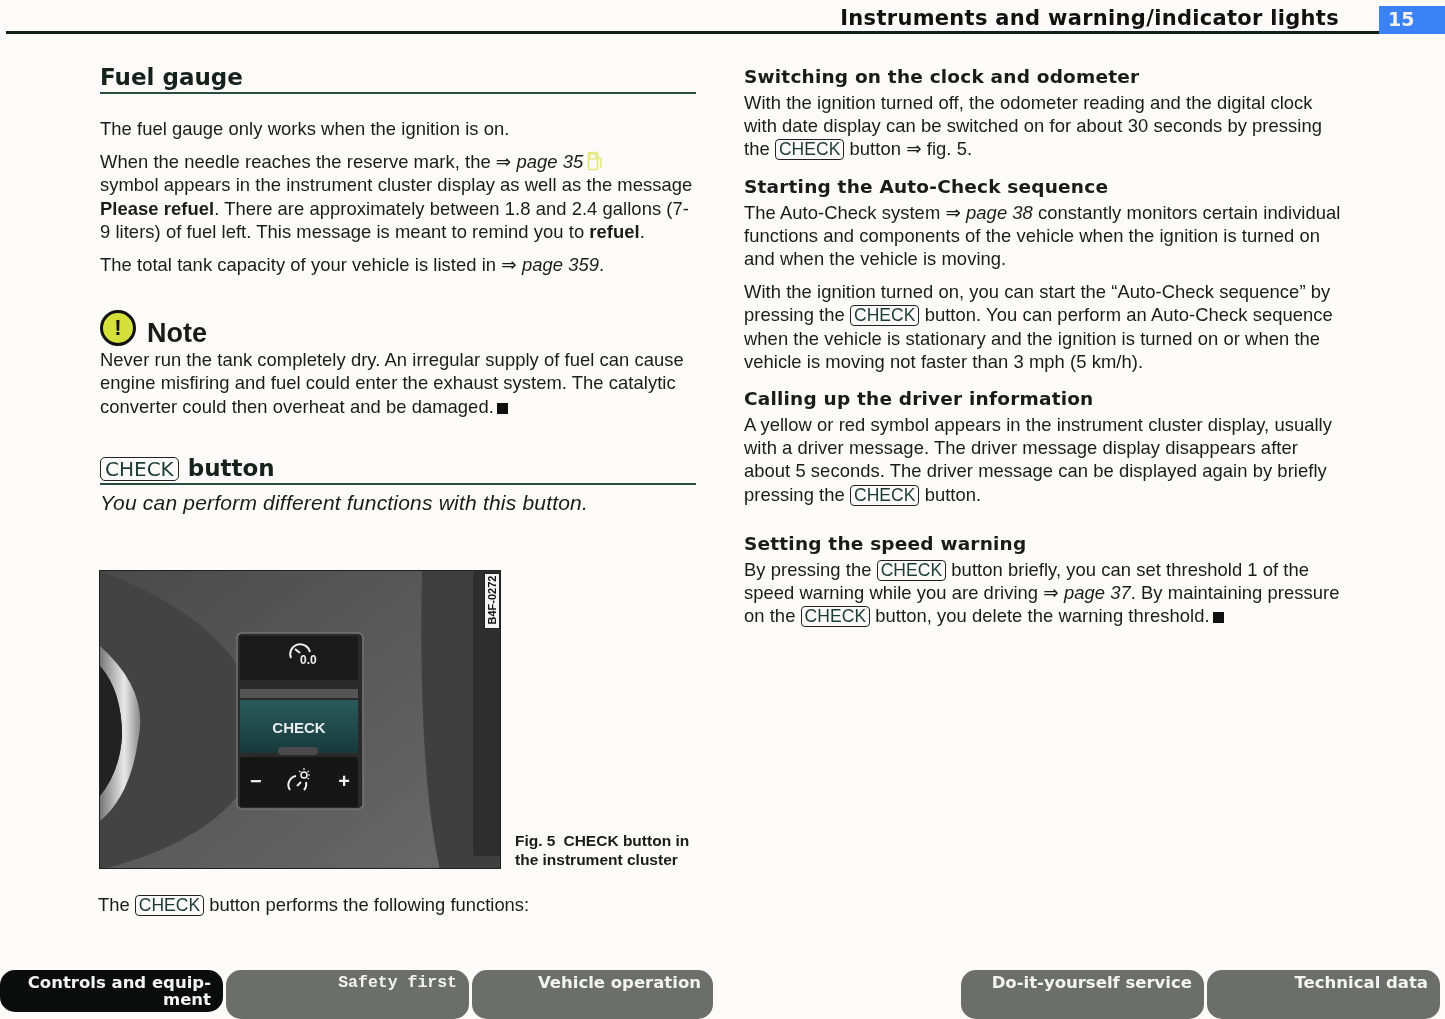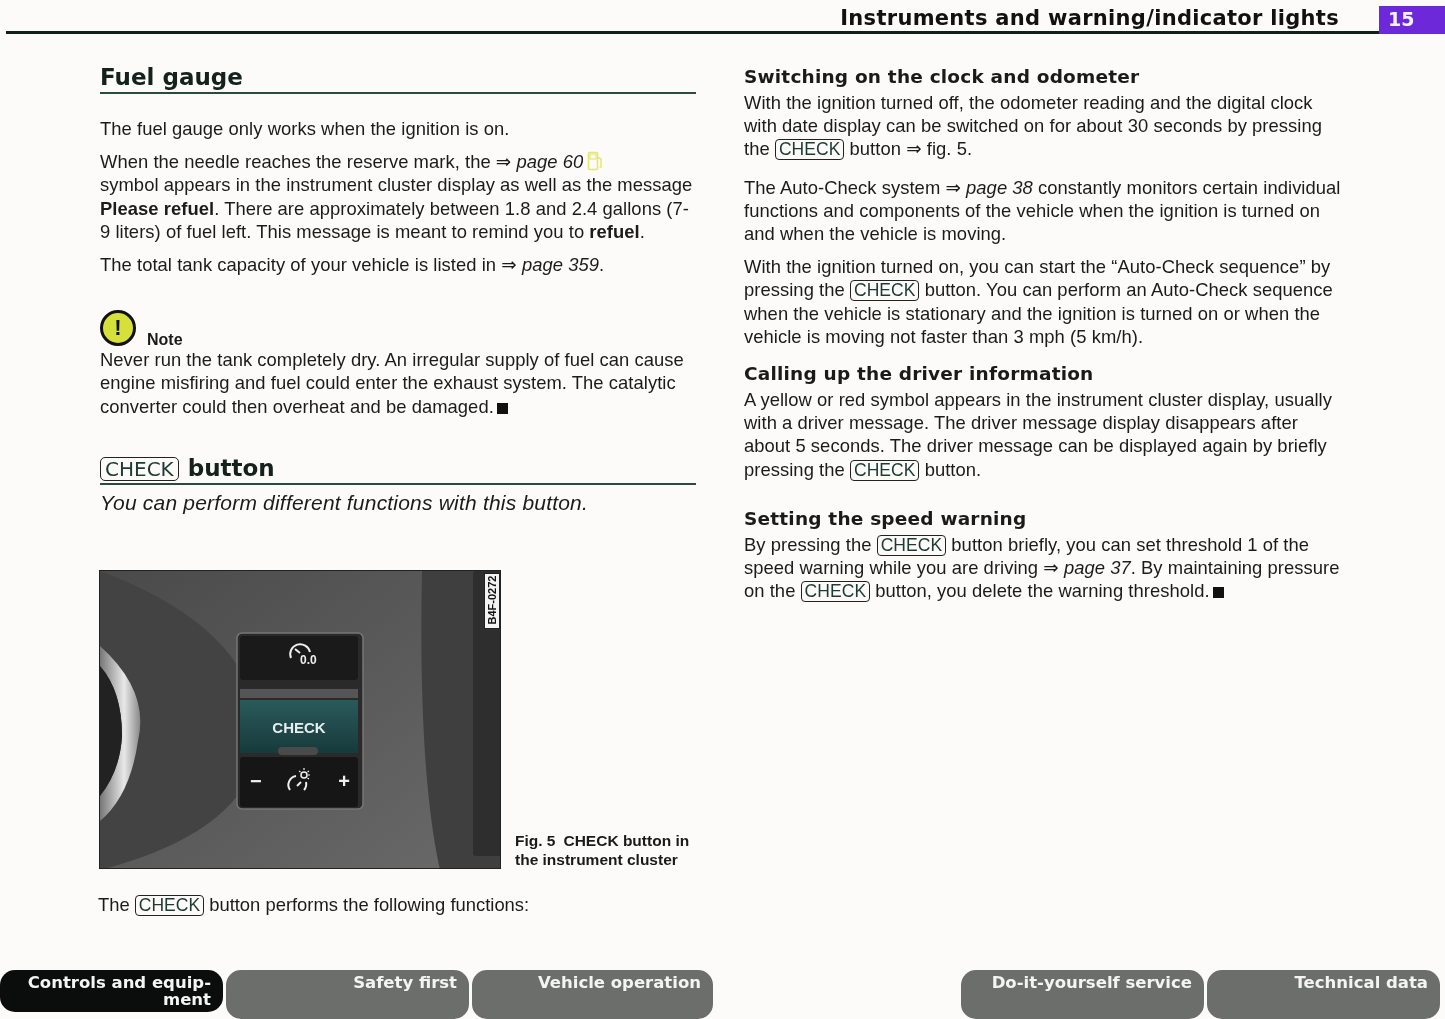--- a/index.html
+++ b/index.html
@@ -20,21 +20,21 @@
     background: #10211c;
   }
   .running-header .title {
     position: absolute; right: 106px; top: 6px;
     font-family: "DejaVu Sans", sans-serif;
     font-size: 21px; font-weight: 600; letter-spacing: 0.3px;
     color: #111;
   }
   .running-header .page-num {
     position: absolute; left: 1379px; top: 6px; width: 66px; height: 28px;
-    background: #6d28d9; color: #f2f2f2;
+    background: #3b82f6; color: #f2f2f2;
     font-family: "DejaVu Sans", sans-serif;
     font-size: 19px; font-weight: 700;
     padding-left: 9px; line-height: 27px;
   }
 
   
   .col-left { position: absolute; left: 100px; top: 64px; width: 596px; }
   .col-right { position: absolute; left: 744px; top: 66px; width: 600px; }
 
   .section-head {
@@ -82,21 +82,21 @@
   
   .note { margin-top: 34px; }
   .note-head { display: flex; align-items: flex-end; }
   .note-icon {
     width: 36px; height: 36px; border-radius: 50%;
     background: #d6e03a; border: 3px solid #111;
     display: flex; align-items: center; justify-content: center;
     font-weight: 700; font-size: 22px; color: #111;
   }
   .note-title {
-    font-size: 16px; font-weight: 700; margin-left: 11px; margin-bottom: -3px;
+    font-size: 27px; font-weight: 700; margin-left: 11px; margin-bottom: -3px;
   }
 
   
   .figure {
     position: absolute; left: 99px; top: 570px; width: 402px; height: 299px;
     background: #5a5a5a; border: 1px solid #222; overflow: hidden;
   }
   .fig-caption {
     position: absolute; left: 515px; top: 831px; width: 190px;
     font-size: 15.5px; font-weight: 700; line-height: 19px; color: #1a1a1a;
@@ -129,21 +129,21 @@
   <div class="rule"></div>
   <div class="title">Instruments and warning/indicator lights</div>
   <div class="page-num">15</div>
 </div>
 
 <div class="col-left">
   <div class="section-head" style="padding-bottom:2px;">Fuel gauge</div>
 
   <div style="height:23px"></div>
   <p class="p">The fuel gauge only works when the ignition is on.</p>
-  <p class="p"><span>When the needle reaches the reserve mark, the ⇒ </span><i>page 60</i><span class="fuel-icon"><svg width="17" height="20" viewBox="0 0 17 20">
+  <p class="p"><span>When the needle reaches the reserve mark, the ⇒ </span><i>page 35</i><span class="fuel-icon"><svg width="17" height="20" viewBox="0 0 17 20">
           <rect x="1.5" y="1.5" width="9" height="17" rx="1" fill="none" stroke="#e3e873" stroke-width="1.6"></rect>
           <rect x="3" y="3" width="6" height="5" fill="none" stroke="#e3e873" stroke-width="1.2"></rect>
           <path d="M10.5 6 L14 8 L14 15 Q14 17 12.5 16" fill="none" stroke="#e3e873" stroke-width="1.5"></path>
         </svg></span><br><span>symbol appears in the instrument cluster display as well as the message </span><b>Please refuel</b><span>. There are approximately between 1.8 and 2.4 gallons (7-9 liters) of fuel left. This message is meant to remind you to </span><b>refuel</b><span>.</span></p>
   <p class="p"><span>The total tank capacity of your vehicle is listed in ⇒ </span><i>page 359</i><span>.</span></p>
 
   <div class="note">
     <div class="note-head">
       <div class="note-icon">!</div>
       <div class="note-title">Note</div>
@@ -231,37 +231,38 @@
 
 <p class="bottom-line"><span>The </span><span class="key">CHECK</span><span> button performs the following functions:</span></p>
 
 <div class="col-right">
   <div>
     <div class="sub-head">Switching on the clock and odometer</div>
     <p class="p"><span>With the ignition turned off, the odometer reading and the digital clock with date display can be switched on for about 30 seconds by pressing the </span><span class="key">CHECK</span><span> button ⇒ fig. 5.</span></p>
   </div>
 
   <div style="margin-top:15px">
+    <div class="sub-head">Starting the Auto-Check sequence</div>
     <p class="p"><span>The Auto-Check system ⇒ </span><i>page 38</i><span> constantly monitors certain indi­vidual functions and components of the vehicle when the ignition is turned on and when the vehicle is moving.</span></p>
     <p class="p"><span>With the ignition turned on, you can start the “Auto-Check sequence” by pressing the </span><span class="key">CHECK</span><span> button. You can perform an Auto-Check sequence when the vehicle is stationary and the ignition is turned on or when the vehicle is moving not faster than 3 mph (5 km/h).</span></p>
   </div>
 
   <div style="margin-top:15px">
     <div class="sub-head">Calling up the driver information</div>
     <p class="p"><span>A yellow or red symbol appears in the instrument cluster display, usually with a driver message. The driver message display disap­pears after about 5 seconds. The driver message can be displayed again by briefly pressing the </span><span class="key">CHECK</span><span> button.</span></p>
   </div>
 
   <div style="margin-top:27px">
     <div class="sub-head">Setting the speed warning</div>
     <p class="p"><span>By pressing the </span><span class="key">CHECK</span><span> button briefly, you can set threshold 1 of the speed warning while you are driving ⇒ </span><i>page 37</i><span>. By maintaining pressure on the </span><span class="key">CHECK</span><span> button, you delete the warning threshold.</span><span class="end-mark"></span></p>
   </div>
 </div>
 
 <div class="tab-bar">
   <div class="tab active" style="left:0; width:223px;">
     <div>Controls and equip-</div>
     <div>ment</div>
   </div>
-  <div class="tab" style="left:226px; width:243px;">Safety first</div>
+  <div class="tab" style="left:226px; width:243px;font-family:Liberation Mono, monospace;">Safety first</div>
   <div class="tab" style="left:472px; width:241px;">Vehicle operation</div>
   <div class="tab" style="left:961px; width:243px;">Do-it-yourself service</div>
   <div class="tab" style="left:1207px; width:233px;">Technical data</div>
 </div>
 
 </body></html>

